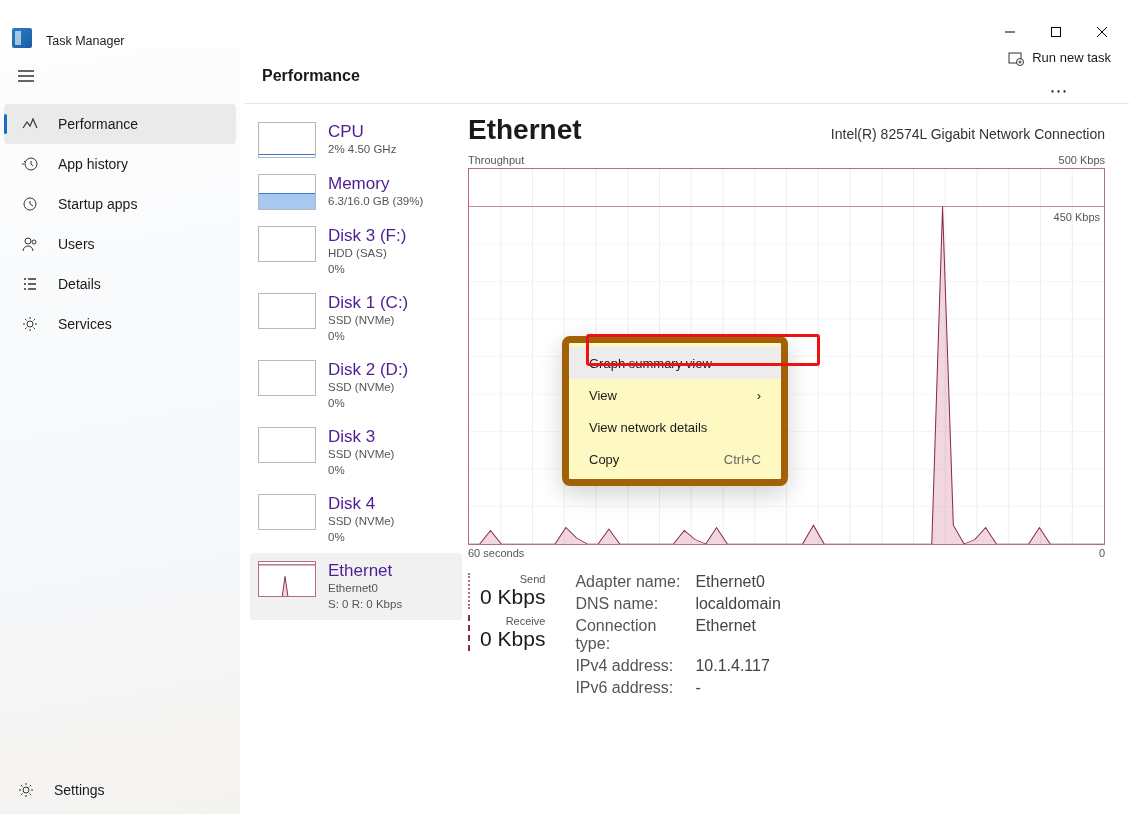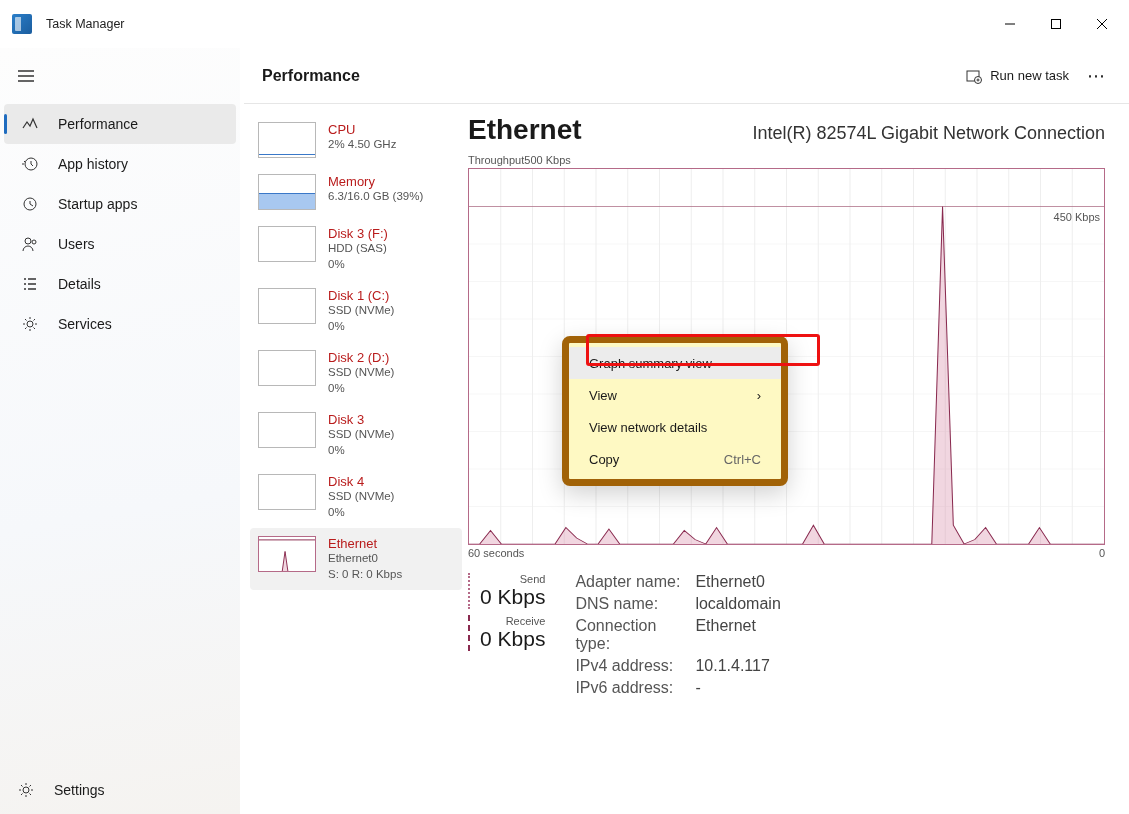--- a/index.html
+++ b/index.html
@@ -1,19 +1,19 @@
 <!DOCTYPE html>
 <html><head>
 <meta charset="utf-8">
 <style>
 * { box-sizing: border-box; margin: 0; padding: 0; }
 body { font-family: "Segoe UI", sans-serif; font-size: 14px; color: #1a1a1a; background: #fff; width: 1129px; height: 814px; overflow: hidden; position: relative; }
 
 
-.titlebar { height: 48px; display: flex; align-items: center; padding: 0 4px; }
+.titlebar { height: 48px; display: flex; align-items: flex-end; padding: 0 4px; }
 .titlebar .app-icon { width: 20px; height: 20px; margin: 0 14px 0 8px; background: linear-gradient(135deg,#2a7ec9,#1b5d9e); border-radius: 2px; position: relative; }
 .titlebar .app-icon::after{content:"";position:absolute;inset:3px;background:linear-gradient(to right,#fff 0,#fff 40%,transparent 40%);opacity:.6;border-radius:1px;}
 .titlebar .title { font-size: 12.5px; color: #222; }
 .win-controls { margin-left: auto; display: flex; }
 .win-btn { width: 46px; height: 32px; display: flex; align-items: center; justify-content: center; color: #000; }
 .win-btn svg { width: 10px; height: 10px; }
 
 
 .content { display: flex; height: calc(100% - 48px); }
 
@@ -24,46 +24,46 @@
 .nav-item.active { background: #eaeaea; }
 .nav-item.active::before { content:""; position:absolute; left:0; top:10px; bottom:10px; width:3px; background:#1f6cbf; border-radius:2px;}
 .nav-item .ic { width:16px; display:flex; justify-content:center; color:#333;}
 .nav-spacer { flex:1; }
 .nav-settings { height:48px; display:flex; align-items:center; padding-left:18px; gap:20px;}
 
 
 .main { flex:1; display:flex; flex-direction:column; border-left: none; }
 .main-header { height: 56px; display:flex; align-items:center; padding: 0 18px; border-bottom:1px solid #e6e6e6; background:#fff; border-radius:8px 0 0 0; margin-left:4px;}
 .main-header h1 { font-size:16px; font-weight:600;}
-.main-header .right { margin-left:auto; display:flex; align-items:center; gap:14px;}
+.main-header .right { margin-left:auto; display:flex; align-items:center; gap:14px;flex-direction:column;}
 .run-task { display:flex; align-items:center; gap:8px; font-size:13px;}
 .dots { font-size:18px; letter-spacing:2px; padding:0 4px;}
 
 .main-body { flex:1; display:flex; background:#fff; margin-left:4px; overflow:hidden;}
 
 
 .mini-list { width: 218px; padding: 10px 0 10px 6px; overflow-y:auto;}
 .mini { display:flex; gap:12px; padding:8px 8px; border-radius:4px; }
 .mini.selected { background:#f1f1f1;}
 .mini .thumb { width:58px; height:36px; border:1px solid #b8b8b8; position:relative; background:#fff; overflow:hidden;}
-.mini .info .t { font-size:13px; color:#b91c1c;}
+.mini .info .t { font-size:17px; color:#4c1d95;}
 .mini .info .s { font-size:11.5px; color:#555; line-height:1.35;}
 
 .thumb.mem::after{content:"";position:absolute;left:0;right:0;bottom:0;height:45%;background:#a8c8f0;border-top:1px solid #3a78c8;}
 .thumb.cpu::after{content:"";position:absolute;left:0;right:0;bottom:2px;height:1px;background:#3a78c8;}
 .thumb.eth{border-color:#b56a88;}
 .thumb.eth svg{position:absolute;inset:0;}
 
 
 .detail { flex:1; padding: 10px 24px 12px 6px; display:flex; flex-direction:column;}
 .detail-head { display:flex; align-items:baseline; justify-content:space-between;}
 .detail-head h2 { font-size:28px; font-weight:600;}
-.adapter-name { font-size:18px; color:#333;}
+.adapter-name { font-size:14px; color:#333;}
 .chart-wrap { margin-top:8px; }
-.chart-labels-top { display:flex; justify-content:flex-start; font-size:11px; color:#555; margin-bottom:2px;}
+.chart-labels-top { display:flex; justify-content:space-between; font-size:11px; color:#555; margin-bottom:2px;}
 .chart { width:100%; height:377px; border:1px solid #b56a88; position:relative; background:#fff;}
 .chart .recv-line{stroke:#892a4f;stroke-width:1;fill:none;}
 .chart .recv-fill{fill:#d68aa5;fill-opacity:.35;}
 .chart .baseline{stroke:#892a4f;stroke-width:1;}
 .chart .yl{position:absolute;right:4px;font-size:11px;color:#555;}
 .chart-labels-bottom{display:flex;justify-content:space-between;font-size:11px;color:#555;margin-top:2px;}
 
 .stats-row{display:flex;gap:30px;margin-top:14px;}
 .sr{border-left:2px dotted #b56a88;padding-left:10px;text-align:right;}
 .sr.recv{border-left:2px dashed #892a4f;}

